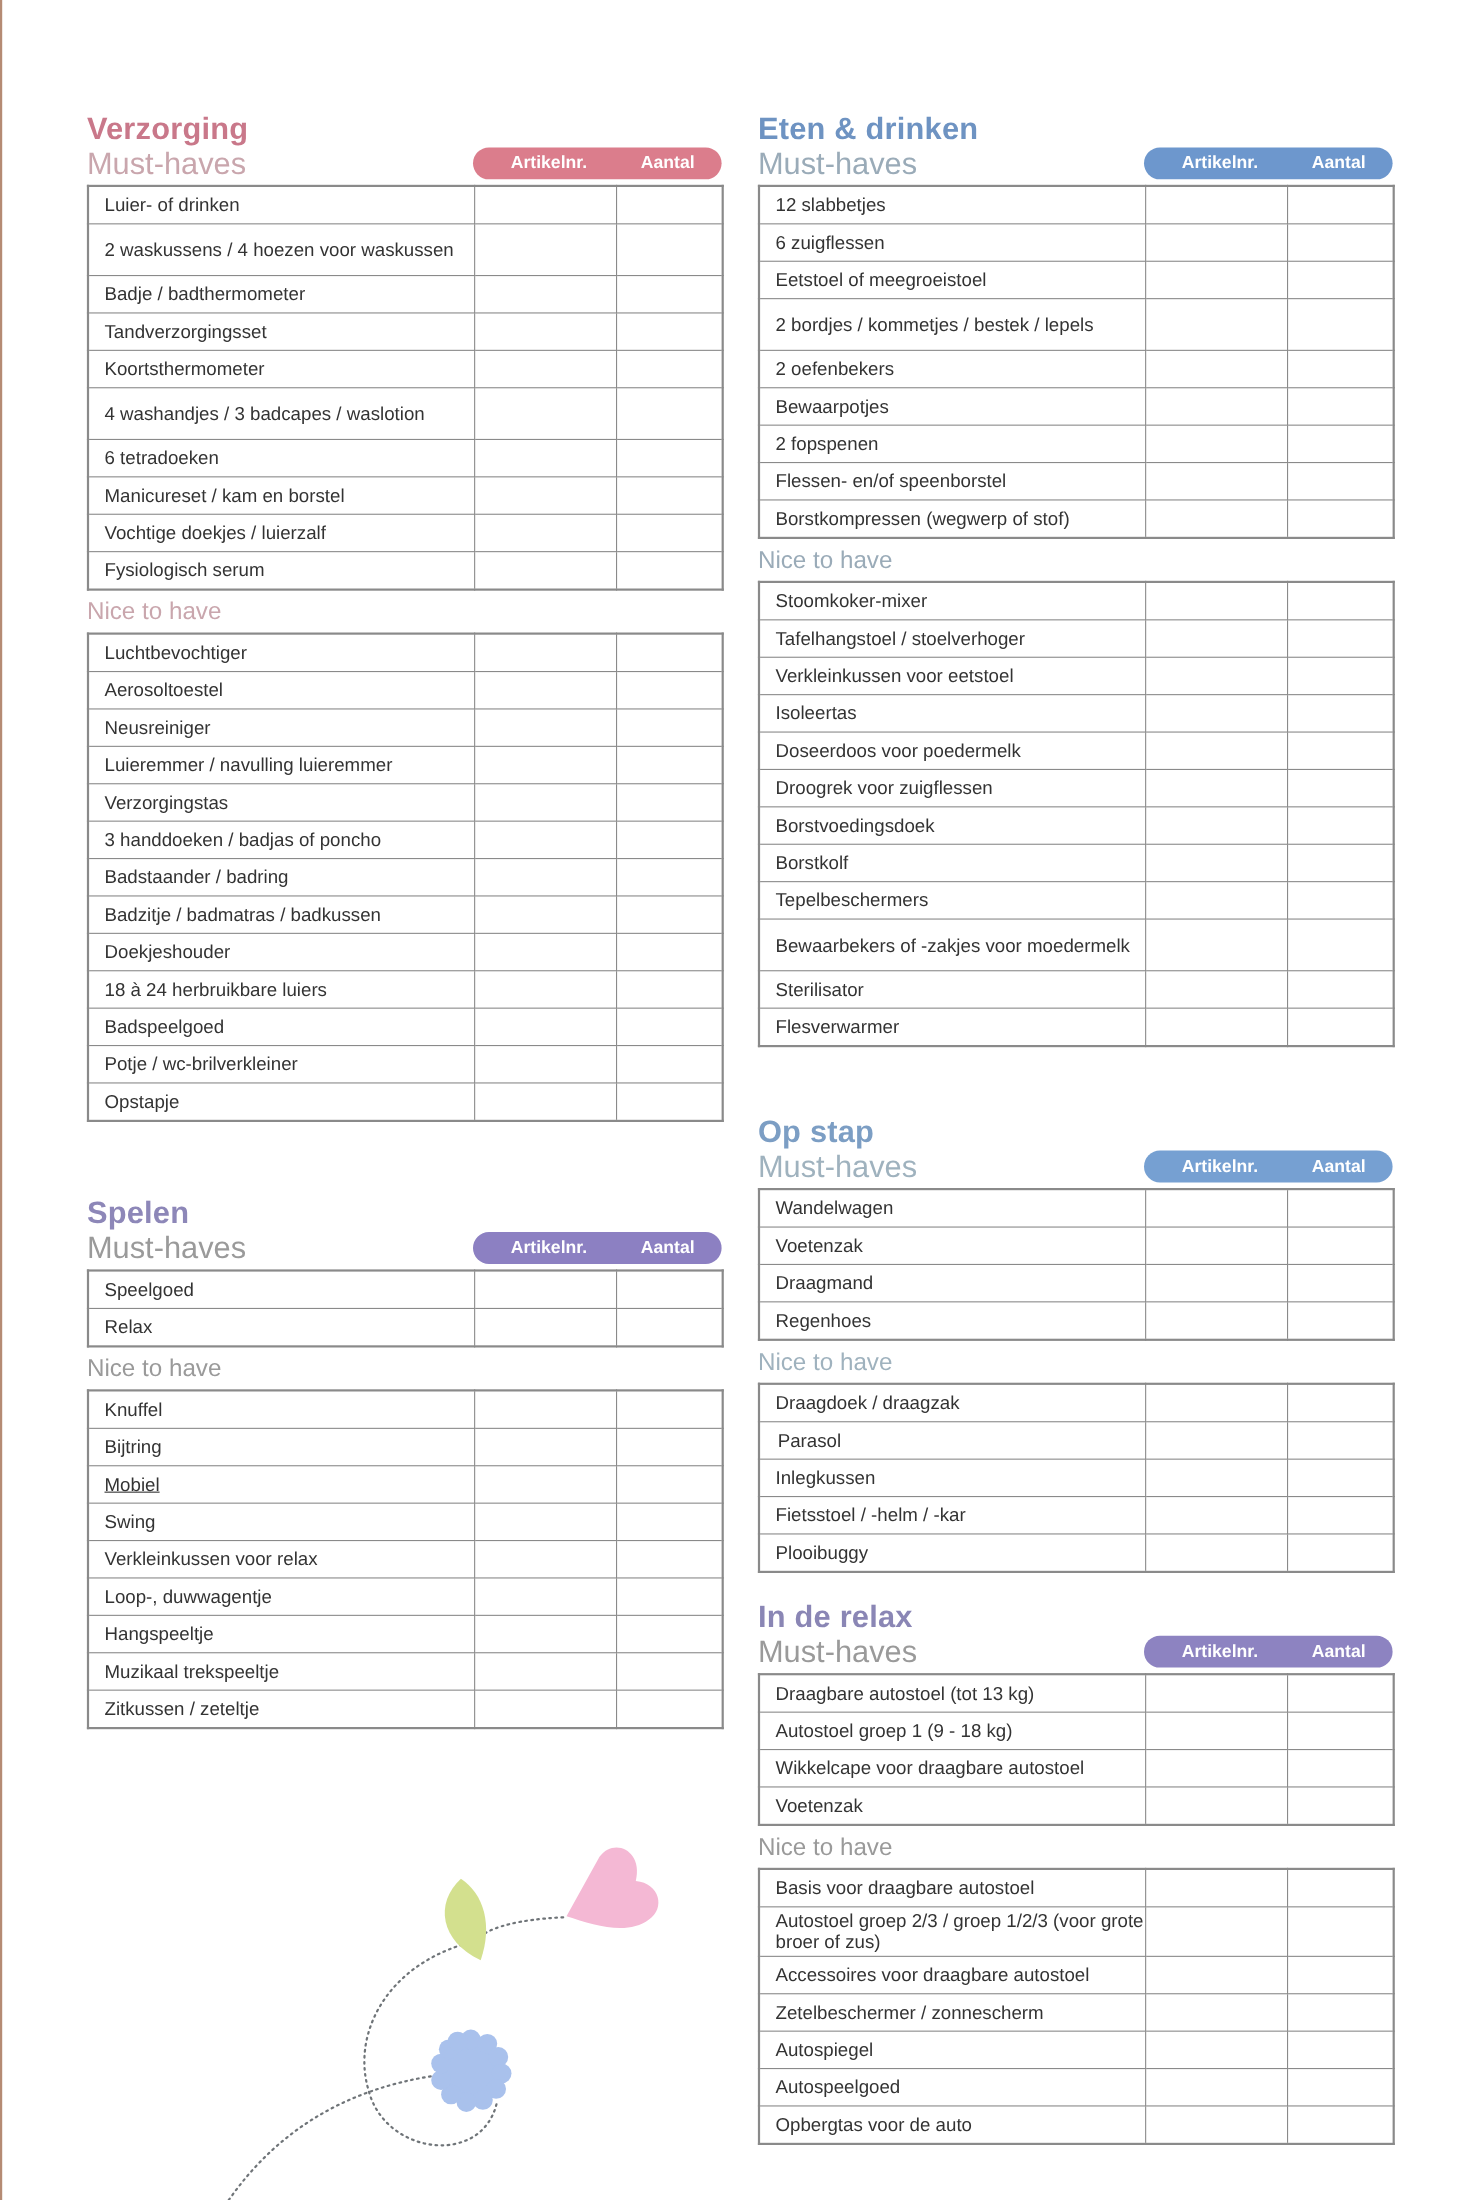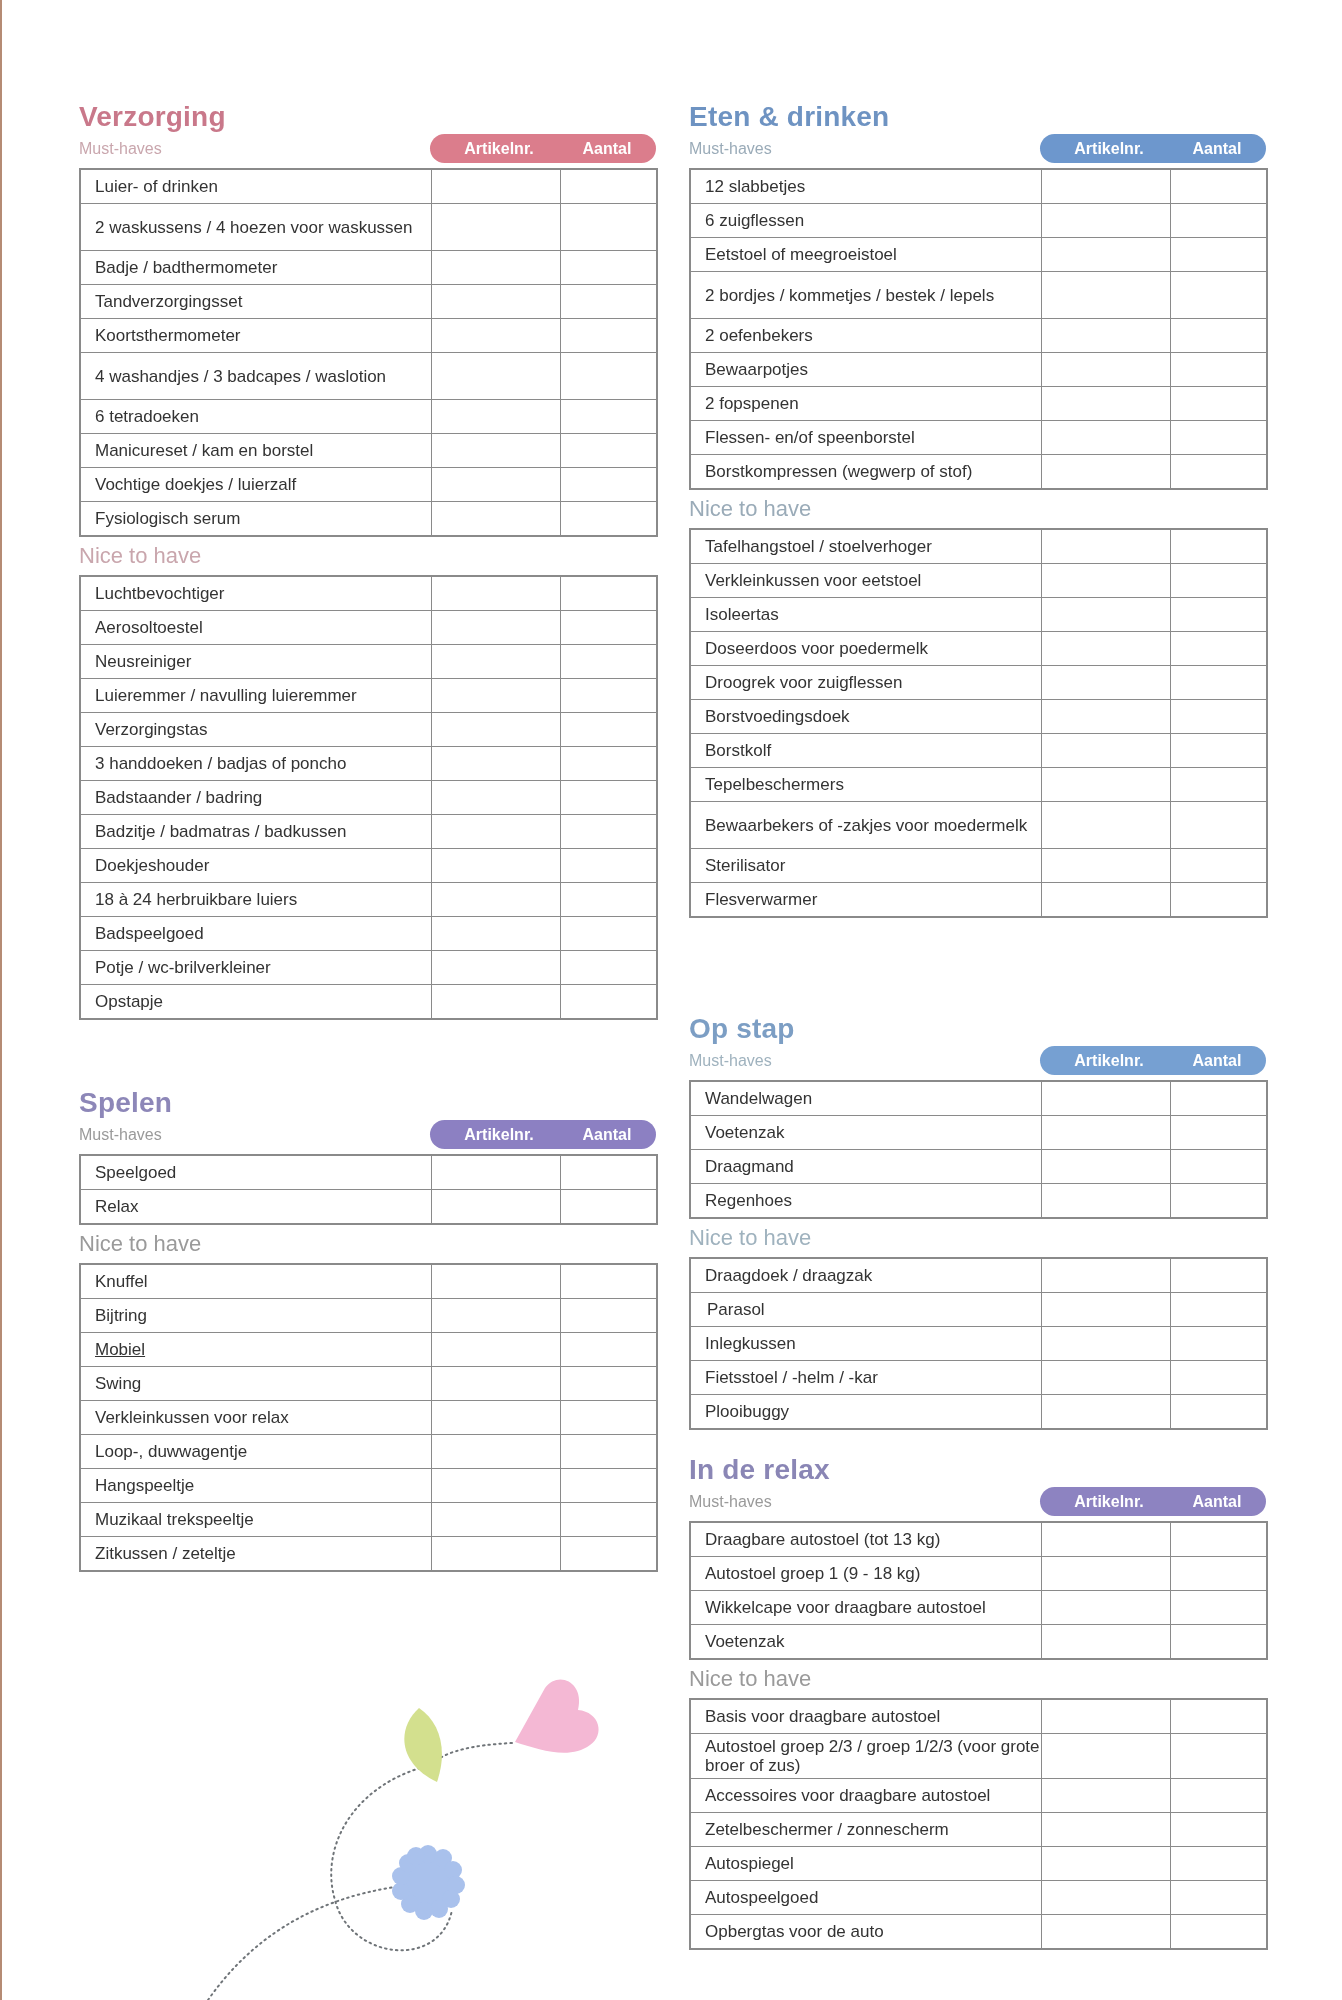--- a/index.html
+++ b/index.html
@@ -6,21 +6,21 @@
   body {
     width: 1342px; height: 2000px; position: relative; overflow: hidden;
     background: #ffffff;
     font-family: "Liberation Sans", "DejaVu Sans", sans-serif;
     color: #3a3a3a;
   }
   .edge-line { position: absolute; left: 0; top: 0; width: 2px; height: 2000px; background: #b58b74; }
   .section { position: absolute; width: 577px; }
   .sec-title { font-size: 28px; font-weight: bold; line-height: 34px; height: 34px; letter-spacing: 0.2px; }
   .sub-row { position: relative; height: 30px; }
-  .sub-label { font-size: 16px; color: #9a9a9a; line-height: 30px; }
+  .sub-label { font-size: 28px; color: #9a9a9a; line-height: 30px; }
   .nice-label { font-size: 22px; color: #9a9a9a; line-height: 30px; height: 30px; margin-top: 4px; margin-bottom: 2px; }
   .pill {
     position: absolute; right: 0; top: 0; width: 226px; height: 29px; border-radius: 15px;
     color: #ffffff; font-size: 16px; font-weight: bold; display: flex; align-items: center;
   }
   .pill .p1 { width: 128px; text-align: center; padding-left: 10px; box-sizing: border-box; }
   .pill .p2 { flex: 1; text-align: center; }
   table.list {
     width: 577px; border-collapse: collapse; table-layout: fixed;
     border: 2px solid #8a8a8a; margin-top: 4px;
@@ -343,20 +343,25 @@
     </table>
   <div class="nice-label">Nice to have</div>
   <table class="list">
       <colgroup>
         <col class="c1">
         <col class="c2">
         <col class="c3">
       </colgroup>
       <tbody>
         <tr>
+          <td class="c1" style="height: 33px;">Stoomkoker-mixer</td>
+          <td class="c2"></td>
+          <td class="c3"></td>
+        </tr>
+        <tr>
           <td class="c1" style="height: 33px;">Tafelhangstoel / stoelverhoger</td>
           <td class="c2"></td>
           <td class="c3"></td>
         </tr>
         <tr>
           <td class="c1" style="height: 33px;">Verkleinkussen voor eetstoel</td>
           <td class="c2"></td>
           <td class="c3"></td>
         </tr>
         <tr>

